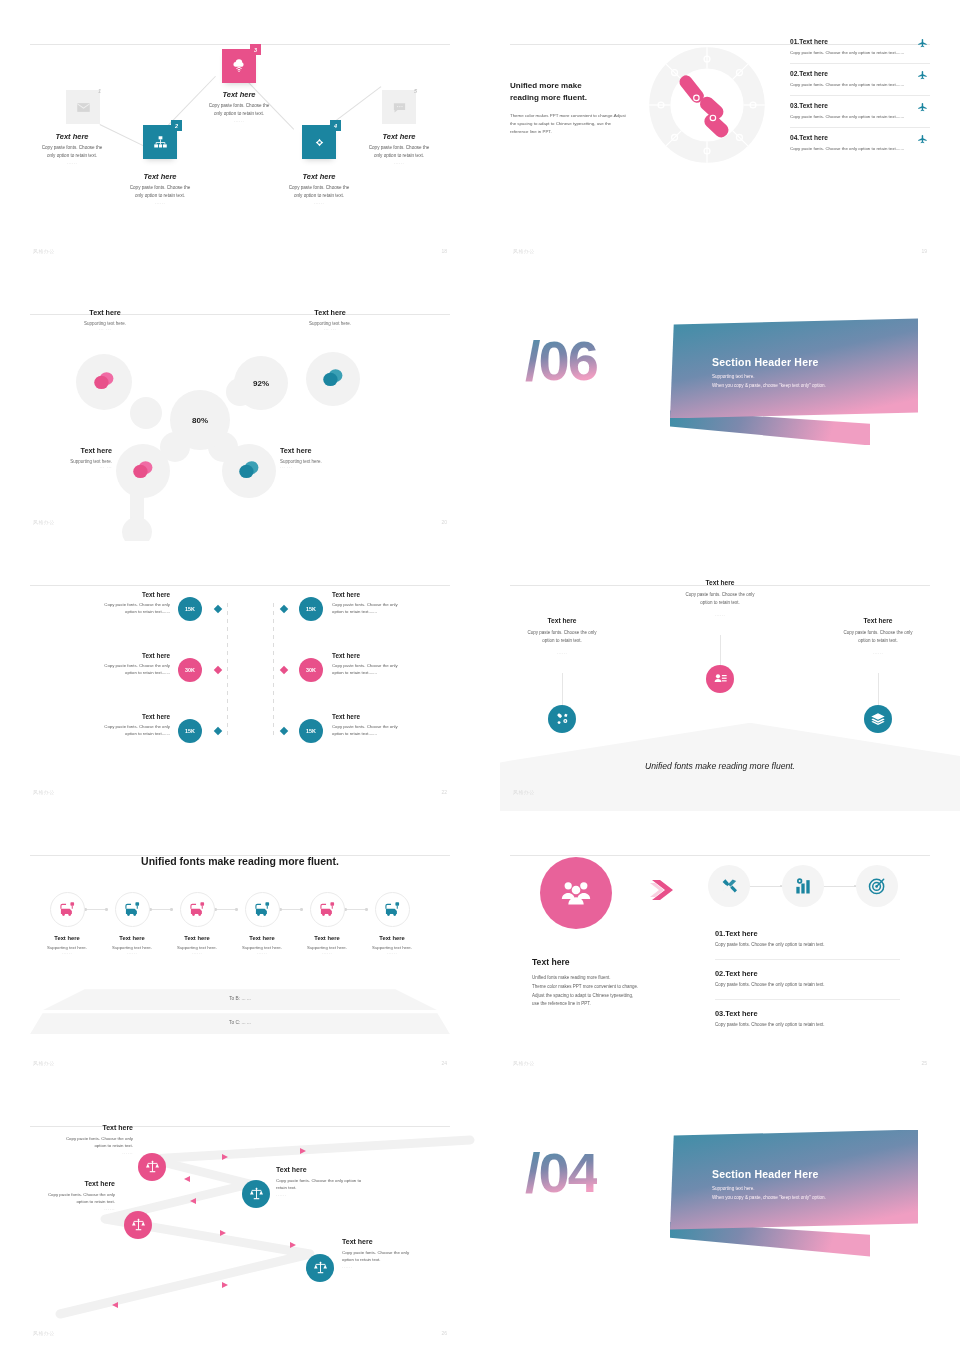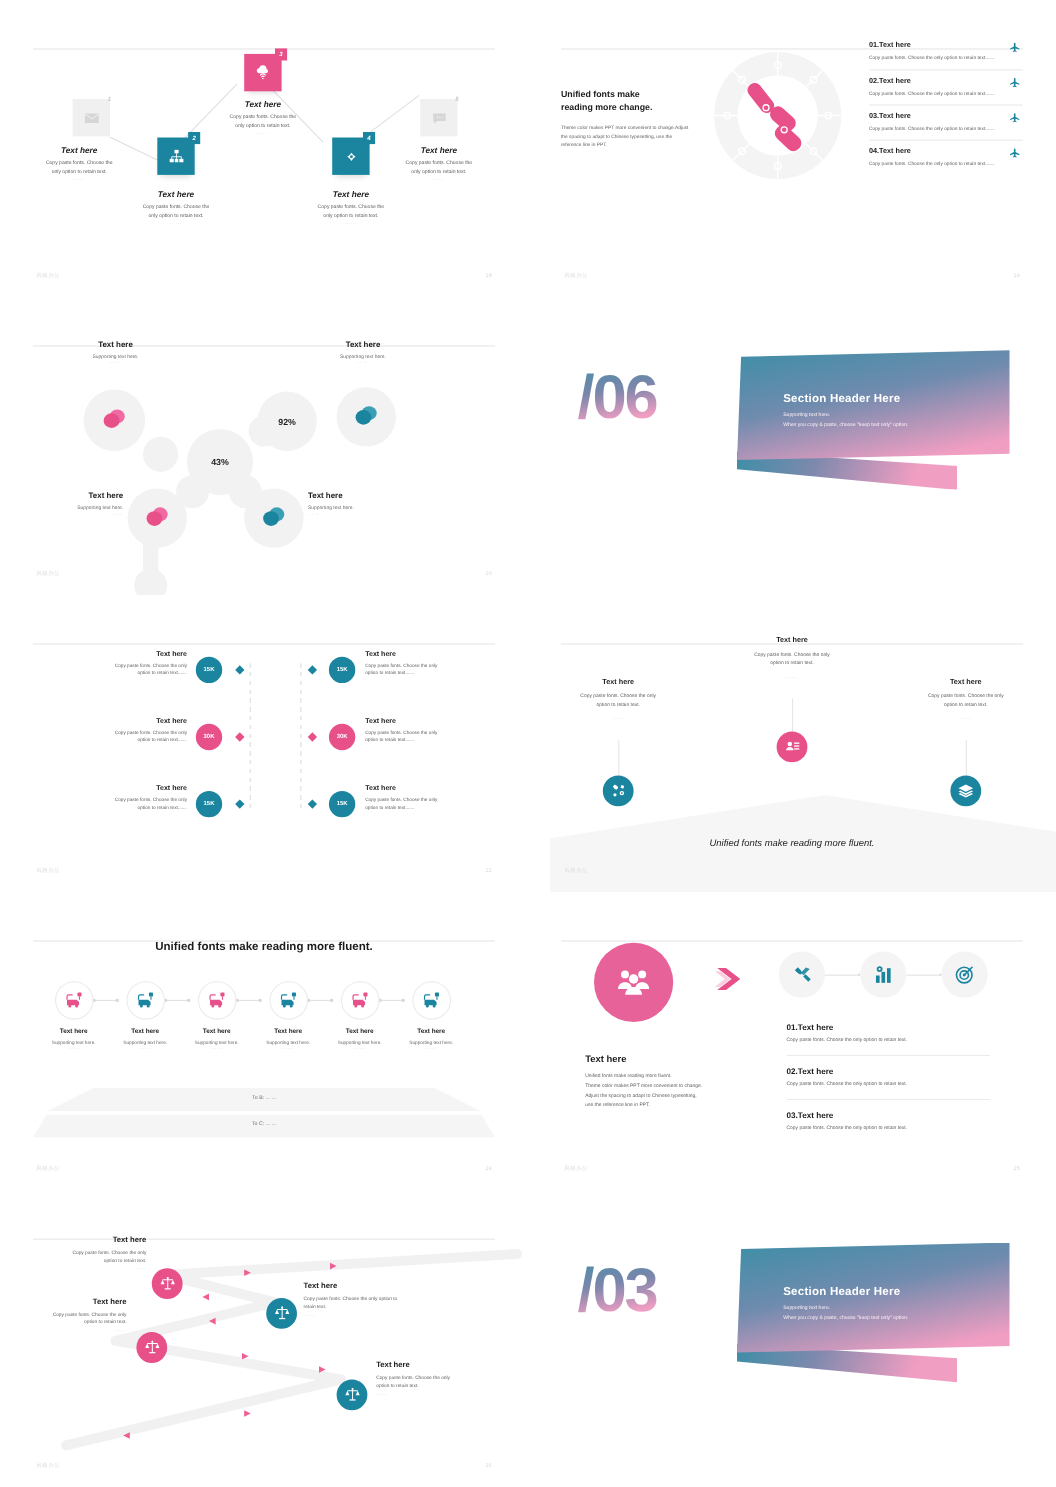--- a/index.html
+++ b/index.html
@@ -223,22 +223,22 @@
       </div>
     </div>
     <div class="footer-logo">风格办公</div>
     <div class="footer-page">18</div>
   </div>
 
   <div class="slide">
     <div class="toprule"></div>
     <div class="canvas">
       <div class="s2-left">
-        <div class="s2-h">Unified fonts make</div>
-        <div class="s2-h">reading more change.</div>
+        <div class="s2-h">Unified more make</div>
+        <div class="s2-h">reading more fluent.</div>
         <div class="s2-p">Theme color makes PPT more convenient to change.Adjust the spacing to adapt to Chinese typesetting, use the reference line in PPT.</div>
       </div>
 
       <svg class="s2-ring" viewBox="0 0 200 200">
         <g>
           <circle cx="100" cy="100" r="98" fill="#f4f4f4"></circle>
           <circle cx="100" cy="100" r="62" fill="#ffffff"></circle>
           <g stroke="#ffffff" stroke-width="2.2" fill="none">
             <path d="M100 38 V2"></path>
               <path d="M143.8 56.2 L169.3 30.7"></path>
@@ -316,21 +316,21 @@
       <div class="s3-bub" style="left:92px; top:215px; width:30px; height:30px;"></div>
 
       <div class="s3-bub" style="left:46px; top:52px; width:56px; height:56px;">
         <svg width="24" height="24" viewBox="0 0 28 28">
           <ellipse cx="17" cy="10" rx="8" ry="7.4" fill="#f06ba4"></ellipse>
           <ellipse cx="11" cy="14.5" rx="8.4" ry="7.8" fill="#e8508a"></ellipse>
         </svg>
       </div>
 
       <div class="s3-bub" style="left:140px; top:88px; width:60px; height:60px;">
-        <div class="s3-pct">43%</div>
+        <div class="s3-pct">80%</div>
       </div>
 
       <div class="s3-bub" style="left:204px; top:54px; width:54px; height:54px;">
         <div class="s3-pct">92%</div>
       </div>
 
       <div class="s3-bub" style="left:276px; top:50px; width:54px; height:54px;">
         <svg width="24" height="24" viewBox="0 0 28 28">
           <ellipse cx="17" cy="10" rx="8" ry="7.4" fill="#3ba0b5"></ellipse>
           <ellipse cx="11" cy="14.5" rx="8.4" ry="7.8" fill="#1b85a0"></ellipse>
@@ -790,21 +790,21 @@
             <path fill="#fff" d="M19.5 7l-2.9 6.6h5.8z"></path>
           <rect x="7.6" y="19.4" width="8.8" height="1.8" fill="#fff"></rect>
         </svg>
       </div>
     </div>
     <div class="footer-logo">风格办公</div>
     <div class="footer-page">26</div>
   </div>
 
   <div class="slide">
-    <div class="sec-num">/03</div>
+    <div class="sec-num">/04</div>
     <div class="sec-tail"></div>
     <div class="sec-ban"></div>
     <div class="sec-h">Section Header Here</div>
     <div class="sec-s1">Supporting text here.</div>
     <div class="sec-s2">When you copy &amp; paste, choose "keep text only" option.</div>
   </div>
 
 </div>
 
 </body></html>

